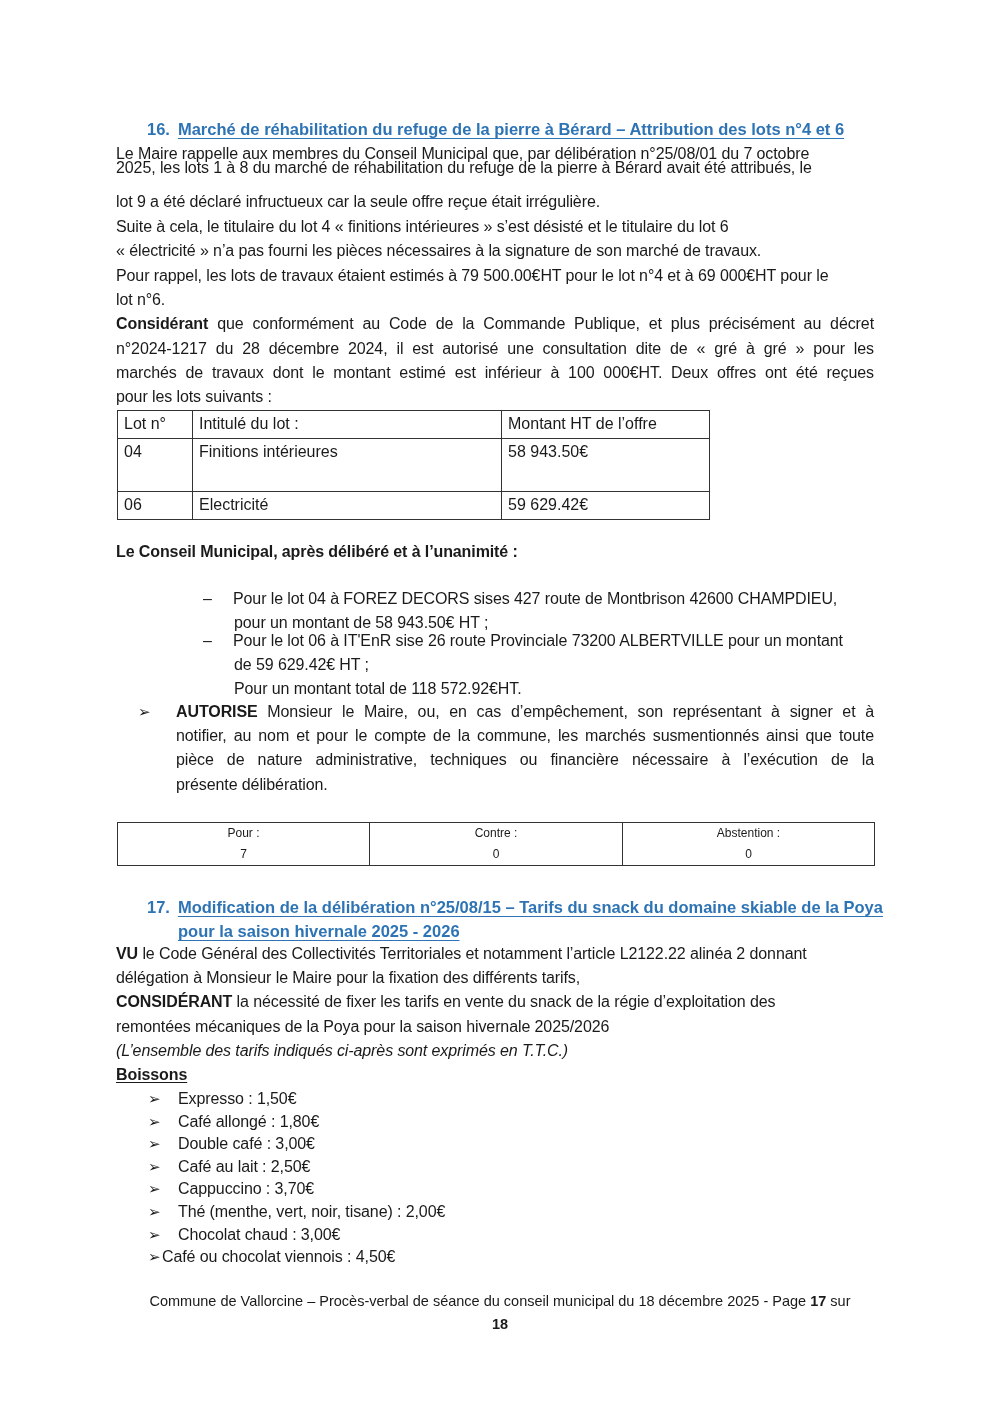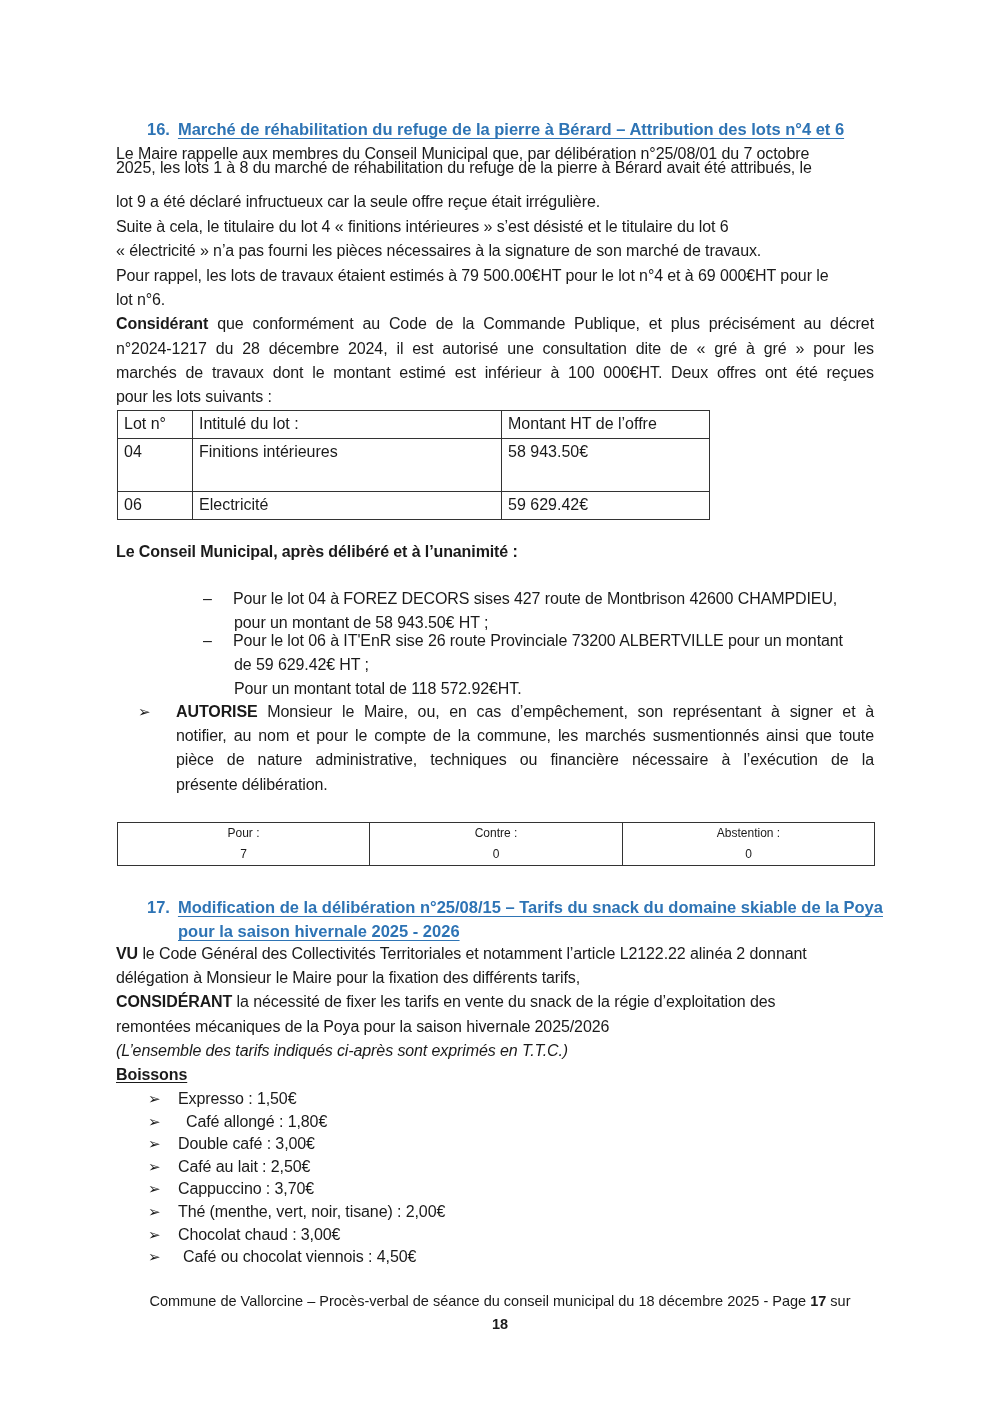--- a/index.html
+++ b/index.html
@@ -123,27 +123,27 @@
 
   <div class="abs line" style="left:116px; top:990px;">
     <b>CONSIDÉRANT</b><span> la nécessité de fixer les tarifs en vente du snack de la régie d’exploitation des</span>
   </div>
   <div class="abs line" style="left:116px; top:1015px;">remontées mécaniques de la Poya pour la saison hivernale 2025/2026</div>
   <div class="abs line" style="left:116px; top:1039px; font-style:italic;">(L’ensemble des tarifs indiqués ci-après sont exprimés en T.T.C.)</div>
   <div class="abs line" style="left:116px; top:1063px; font-weight:bold; text-decoration:underline; text-underline-offset:2px;">Boissons</div>
 
   <div class="abs" style="left:148px; top:1088px;">
     <div class="line" style="line-height:22.6px;"><span class="arrow">➢</span><span style="margin-left:16px;">Expresso : 1,50€</span></div>
-    <div class="line" style="line-height:22.6px;"><span class="arrow">➢</span><span style="margin-left:24px;">Café allongé : 1,80€</span></div>
+    <div class="line" style="line-height:22.6px;"><span class="arrow">➢</span><span style="margin-left:16px;">Café allongé : 1,80€</span></div>
     <div class="line" style="line-height:22.6px;"><span class="arrow">➢</span><span style="margin-left:16px;">Double café : 3,00€</span></div>
     <div class="line" style="line-height:22.6px;"><span class="arrow">➢</span><span style="margin-left:16px;">Café au lait : 2,50€</span></div>
     <div class="line" style="line-height:22.6px;"><span class="arrow">➢</span><span style="margin-left:16px;">Cappuccino : 3,70€</span></div>
     <div class="line" style="line-height:22.6px;"><span class="arrow">➢</span><span style="margin-left:16px;">Thé (menthe, vert, noir, tisane) : 2,00€</span></div>
     <div class="line" style="line-height:22.6px;"><span class="arrow">➢</span><span style="margin-left:16px;">Chocolat chaud : 3,00€</span></div>
-    <div class="line" style="line-height:22.6px;"><span class="arrow">➢</span><span style="margin-left:21px;">Café ou chocolat viennois : 4,50€</span></div>
+    <div class="line" style="line-height:22.6px;"><span class="arrow">➢</span><span style="margin-left:0;">Café ou chocolat viennois : 4,50€</span></div>
   </div>
 
   <div class="abs footer" style="left:0; width:1000px; top:1293px;">
     <span>Commune de Vallorcine – Procès-verbal de séance du conseil municipal du 18 décembre 2025 - Page </span><b>17</b><span> sur</span>
   </div>
   <div class="abs footer" style="left:0; width:1000px; top:1316px; font-weight:bold;">18</div>
 
 </div>
 
 </body></html>

